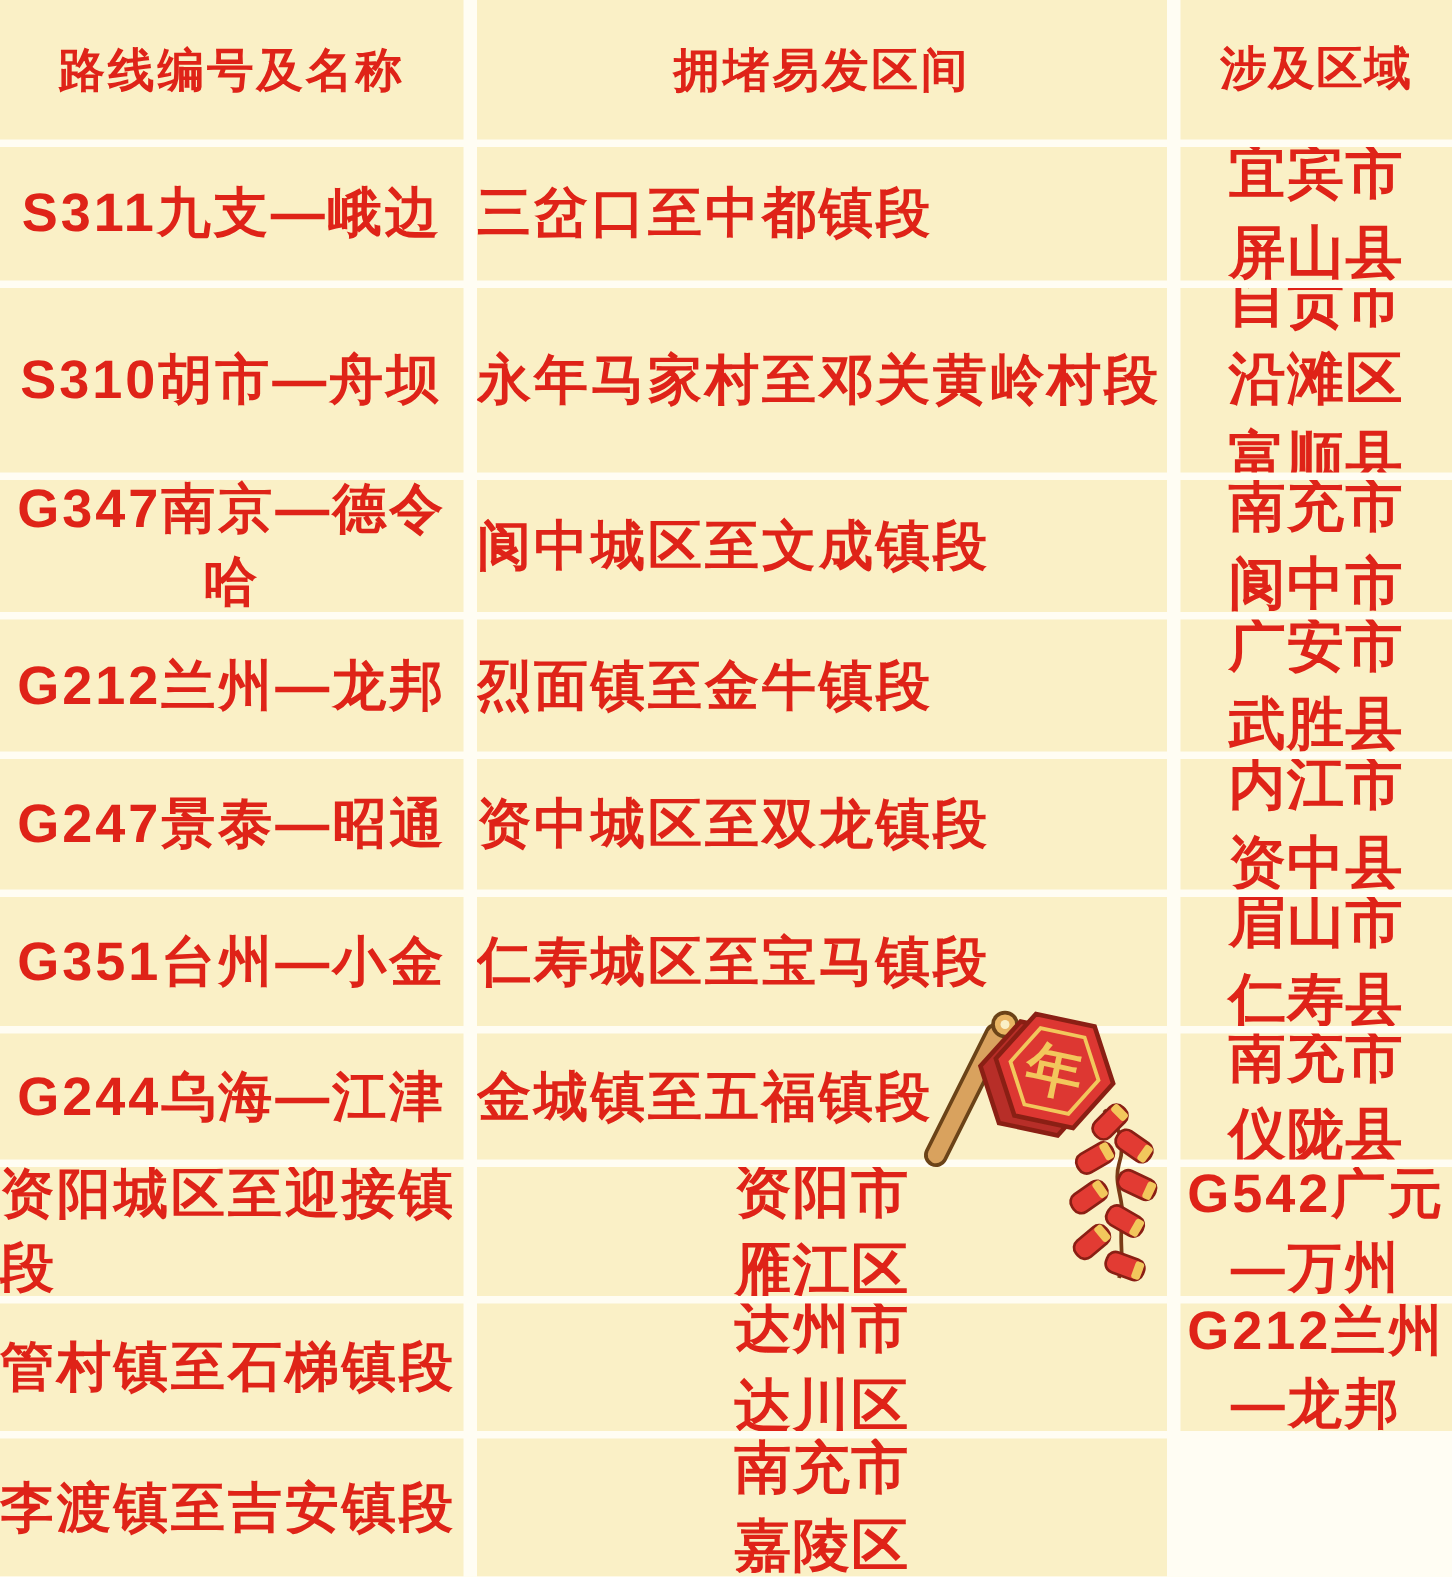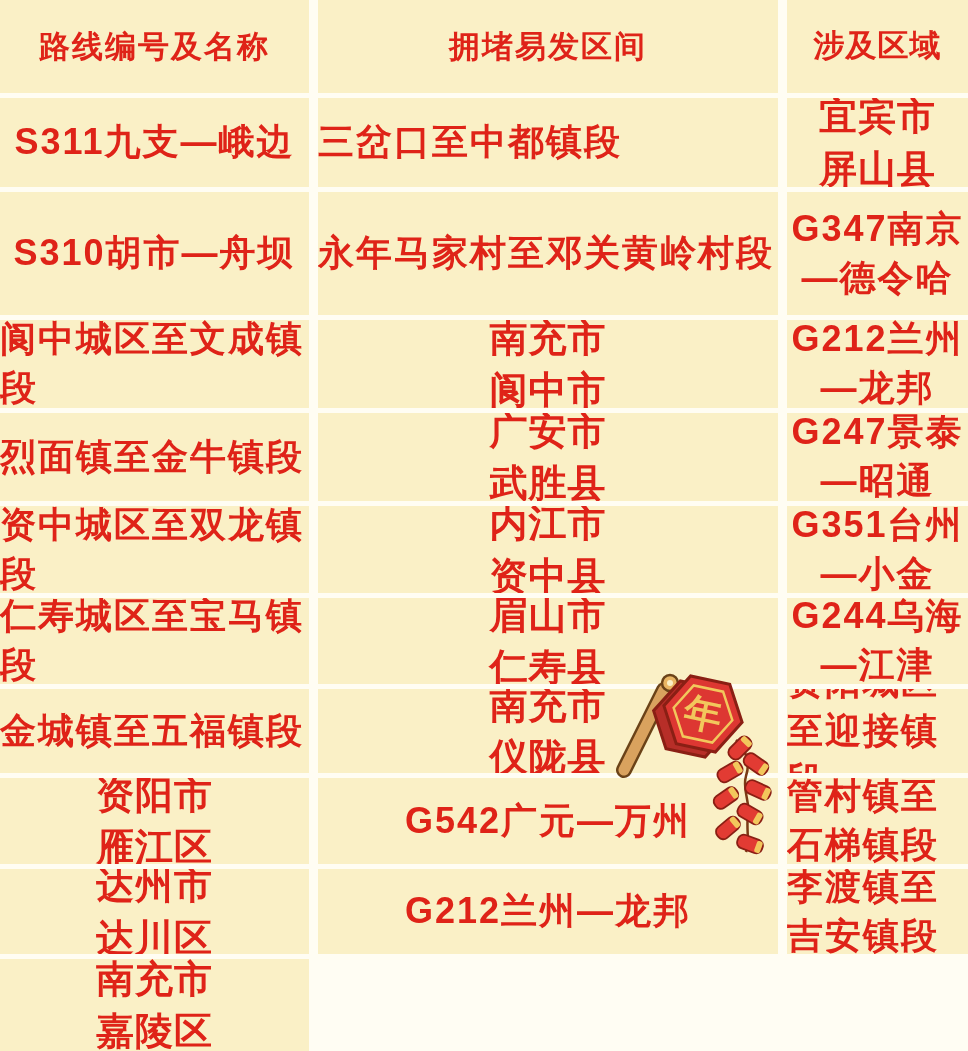--- a/index.html
+++ b/index.html
@@ -73,20 +73,23 @@
     <div class="cell header col-section">拥堵易发区间</div>
     <div class="cell header col-regions">涉及区域</div>
 
     <div class="cell col-route">S311九支—峨边</div>
     <div class="cell col-section">三岔口至中都镇段</div>
     <div class="cell col-regions">宜宾市
 屏山县</div>
 
     <div class="cell col-route">S310胡市—舟坝</div>
     <div class="cell col-section">永年马家村至邓关黄岭村段</div>
+    <div class="cell col-regions">自贡市
+沿滩区
+富顺县</div>
 
     <div class="cell col-route">G347南京—德令哈</div>
     <div class="cell col-section">阆中城区至文成镇段</div>
     <div class="cell col-regions">南充市
 阆中市</div>
 
     <div class="cell col-route">G212兰州—龙邦</div>
     <div class="cell col-section">烈面镇至金牛镇段</div>
     <div class="cell col-regions">广安市
 武胜县</div>

